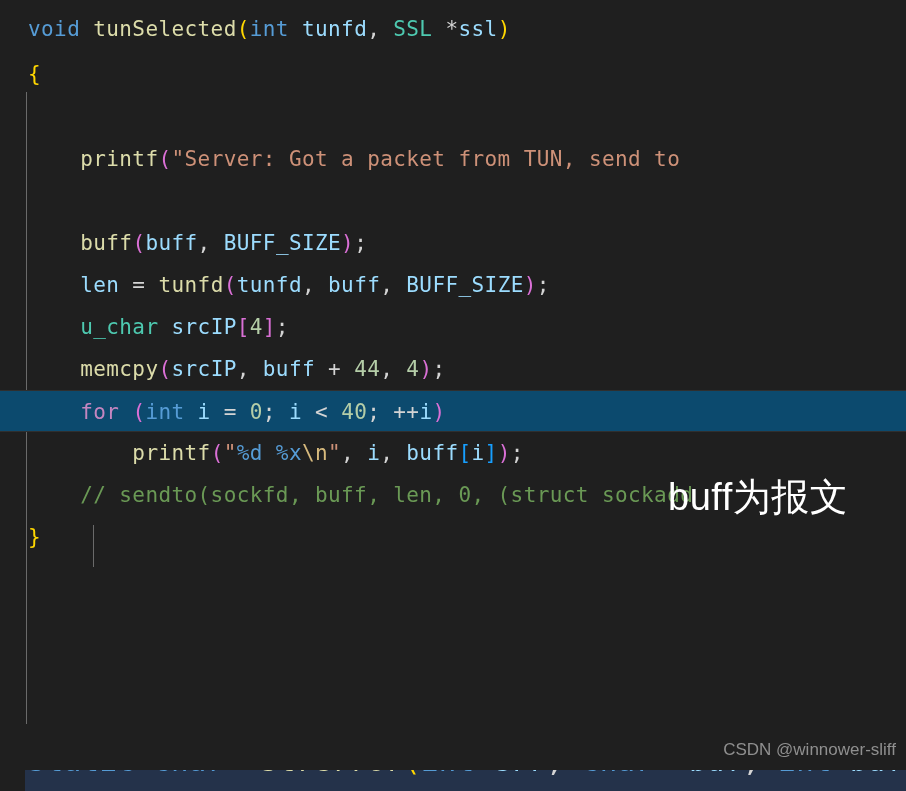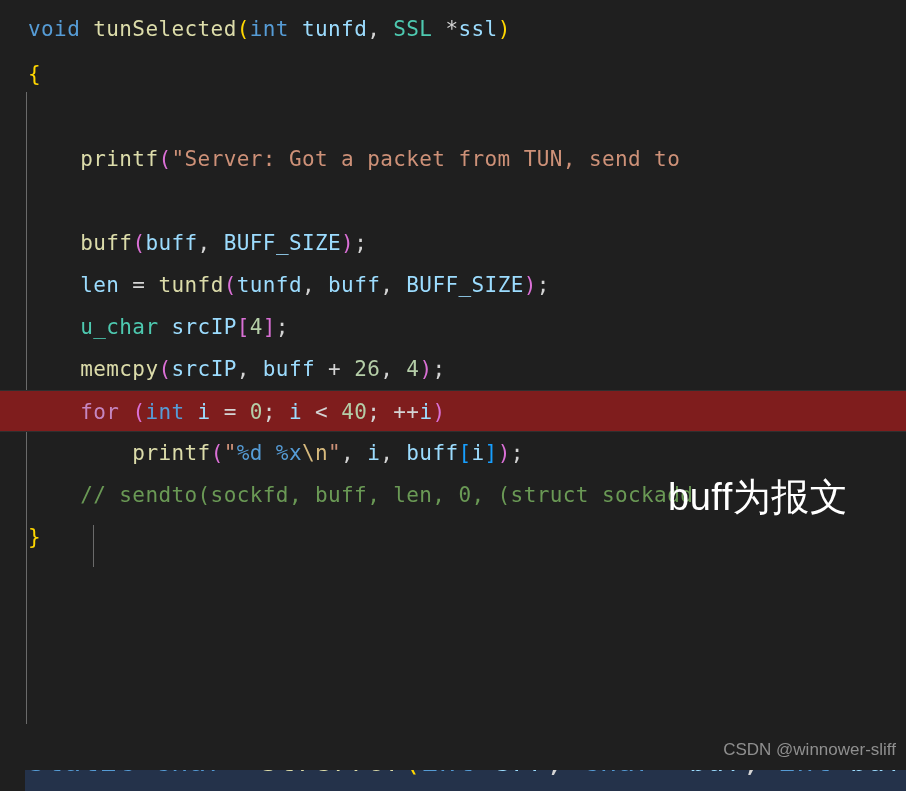--- a/index.html
+++ b/index.html
@@ -44,21 +44,21 @@
     letter-spacing: 0.4px;
     color: #d4d4d4;
     padding-left: 28px;
     box-sizing: border-box;
   }
   .code-line.first { height: 54px; line-height: 58px; }
   .code-line.brace-open { height: 42px; line-height: 40px; }
 
   
   .code-line.active {
-    background: #7f1d1d;
+    background: #0c4a6e;
     border-top: 1px solid #2f2f2f;
     border-bottom: 1px solid #2f2f2f;
   }
 
   
   .indent-guides {
     position: absolute;
     left: 0; top: 0;
     width: 906px; height: 760px;
     pointer-events: none;
@@ -163,21 +163,21 @@
     <div class="code-line"><span>    </span><span class="t-fn">printf</span><span class="p-magenta">(</span><span class="t-str">"Server: Got a packet from TUN, send to</span></div>
 
     <div class="code-line"></div>
 
     <div class="code-line"><span>    </span><span class="t-fn">buff</span><span class="p-magenta">(</span><span class="t-var">buff</span><span class="t-op">, </span><span class="t-var">BUFF_SIZE</span><span class="p-magenta">)</span><span class="t-op">;</span></div>
 
     <div class="code-line"><span>    </span><span class="t-var">len</span><span class="t-op"> = </span><span class="t-fn">tunfd</span><span class="p-magenta">(</span><span class="t-var">tunfd</span><span class="t-op">, </span><span class="t-var">buff</span><span class="t-op">, </span><span class="t-var">BUFF_SIZE</span><span class="p-magenta">)</span><span class="t-op">;</span></div>
 
     <div class="code-line"><span>    </span><span class="t-type">u_char</span><span> </span><span class="t-var">srcIP</span><span class="p-magenta">[</span><span class="t-num">4</span><span class="p-magenta">]</span><span class="t-op">;</span></div>
 
-    <div class="code-line"><span>    </span><span class="t-fn">memcpy</span><span class="p-magenta">(</span><span class="t-var">srcIP</span><span class="t-op">, </span><span class="t-var">buff</span><span class="t-op"> + </span><span class="t-num">26</span><span class="t-op">, </span><span class="t-num">4</span><span class="p-magenta">)</span><span class="t-op">;</span></div>
+    <div class="code-line"><span>    </span><span class="t-fn">memcpy</span><span class="p-magenta">(</span><span class="t-var">srcIP</span><span class="t-op">, </span><span class="t-var">buff</span><span class="t-op"> + </span><span class="t-num">44</span><span class="t-op">, </span><span class="t-num">4</span><span class="p-magenta">)</span><span class="t-op">;</span></div>
 
     <div class="code-line active"><span>    </span><span class="t-kwctl">for</span><span> </span><span class="p-magenta">(</span><span class="t-kw">int</span><span> </span><span class="t-var">i</span><span class="t-op"> = </span><span class="t-num">0</span><span class="t-op">; </span><span class="t-var">i</span><span class="t-op"> &lt; </span><span class="t-num">40</span><span class="t-op">; </span><span class="t-op">++</span><span class="t-var">i</span><span class="p-magenta">)</span></div>
 
     <div class="code-line"><span>        </span><span class="t-fn">printf</span><span class="p-magenta">(</span><span class="t-str">"</span><span class="t-fmt">%d</span><span class="t-str"> </span><span class="t-fmt">%x</span><span class="t-esc">\n</span><span class="t-str">"</span><span class="t-op">, </span><span class="t-var">i</span><span class="t-op">, </span><span class="t-var">buff</span><span class="p-blue">[</span><span class="t-var">i</span><span class="p-blue">]</span><span class="p-magenta">)</span><span class="t-op">;</span></div>
 
 
     <div class="code-line"><span>    </span><span class="t-cmt">// sendto(sockfd, buff, len, 0, (struct sockadd</span></div>
 
 
     <div class="code-line"><span class="p-yellow">}</span></div>

